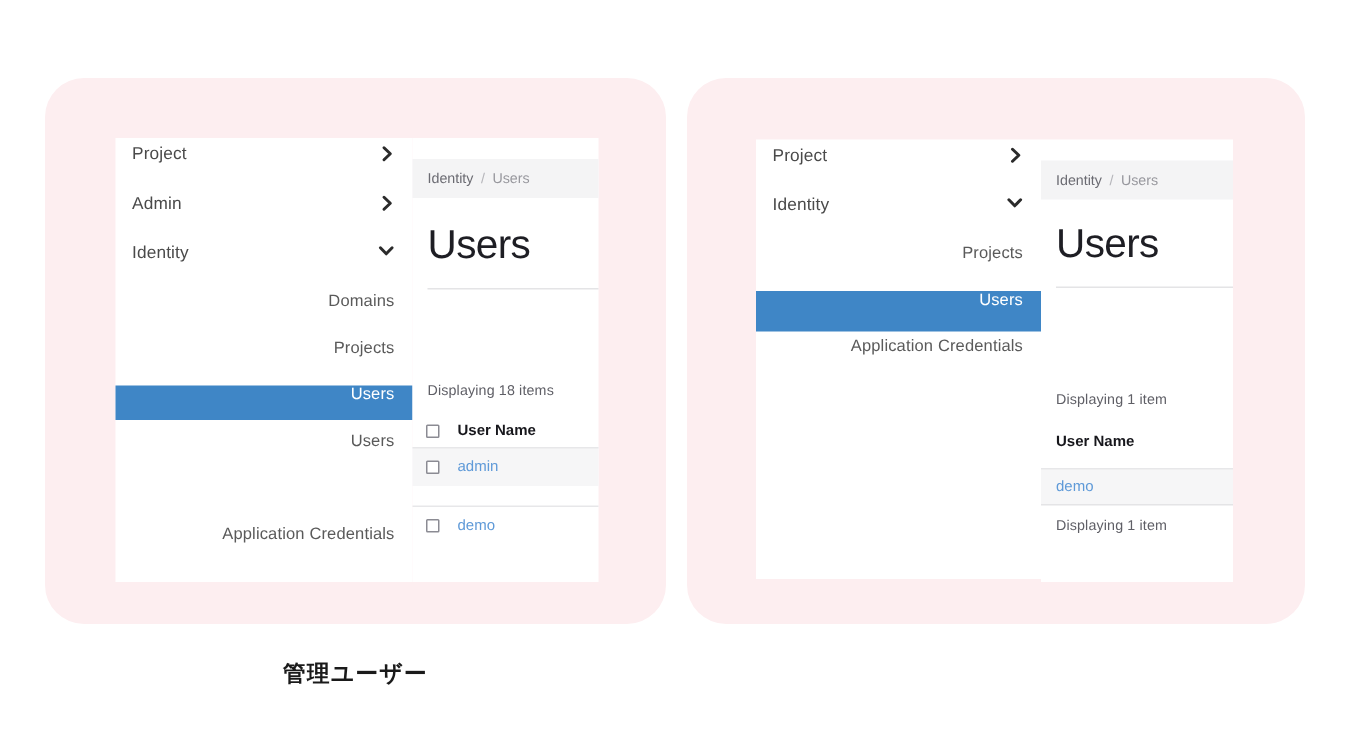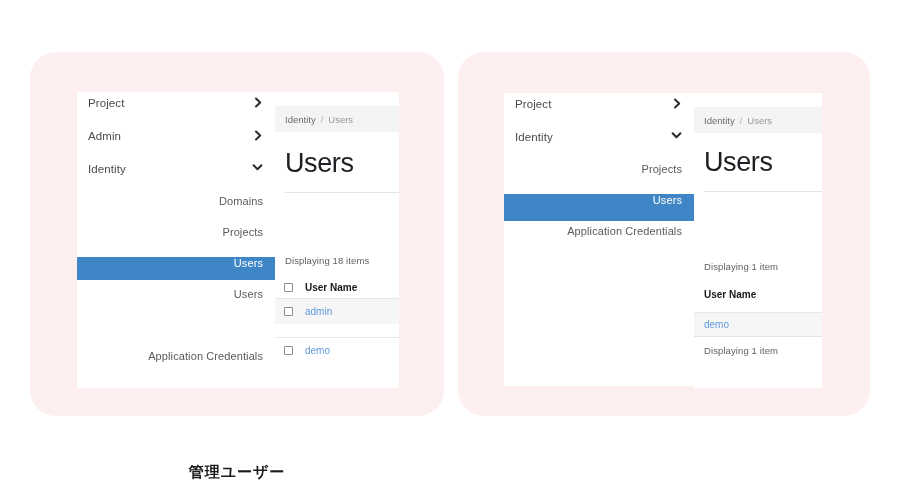--- a/index.html
+++ b/index.html
@@ -172,21 +172,20 @@
   
   .caption {
     position: absolute;
     top: 440px;
     font-size: 15px;
     font-weight: bold;
     color: #1a1a1a;
     text-align: center;
     letter-spacing: 1px;
     font-family: "DejaVu Sans", "Liberation Sans", sans-serif;
-    margin-top: 23px;
   }
   #caption-admin  { left: 30px;  width: 414px; }
   #caption-normal { left: 458px; width: 412px; }
 </style>
 </head>
 <body>
 
 <div class="page">
 
   <div class="pink-card" id="card-admin"></div>

